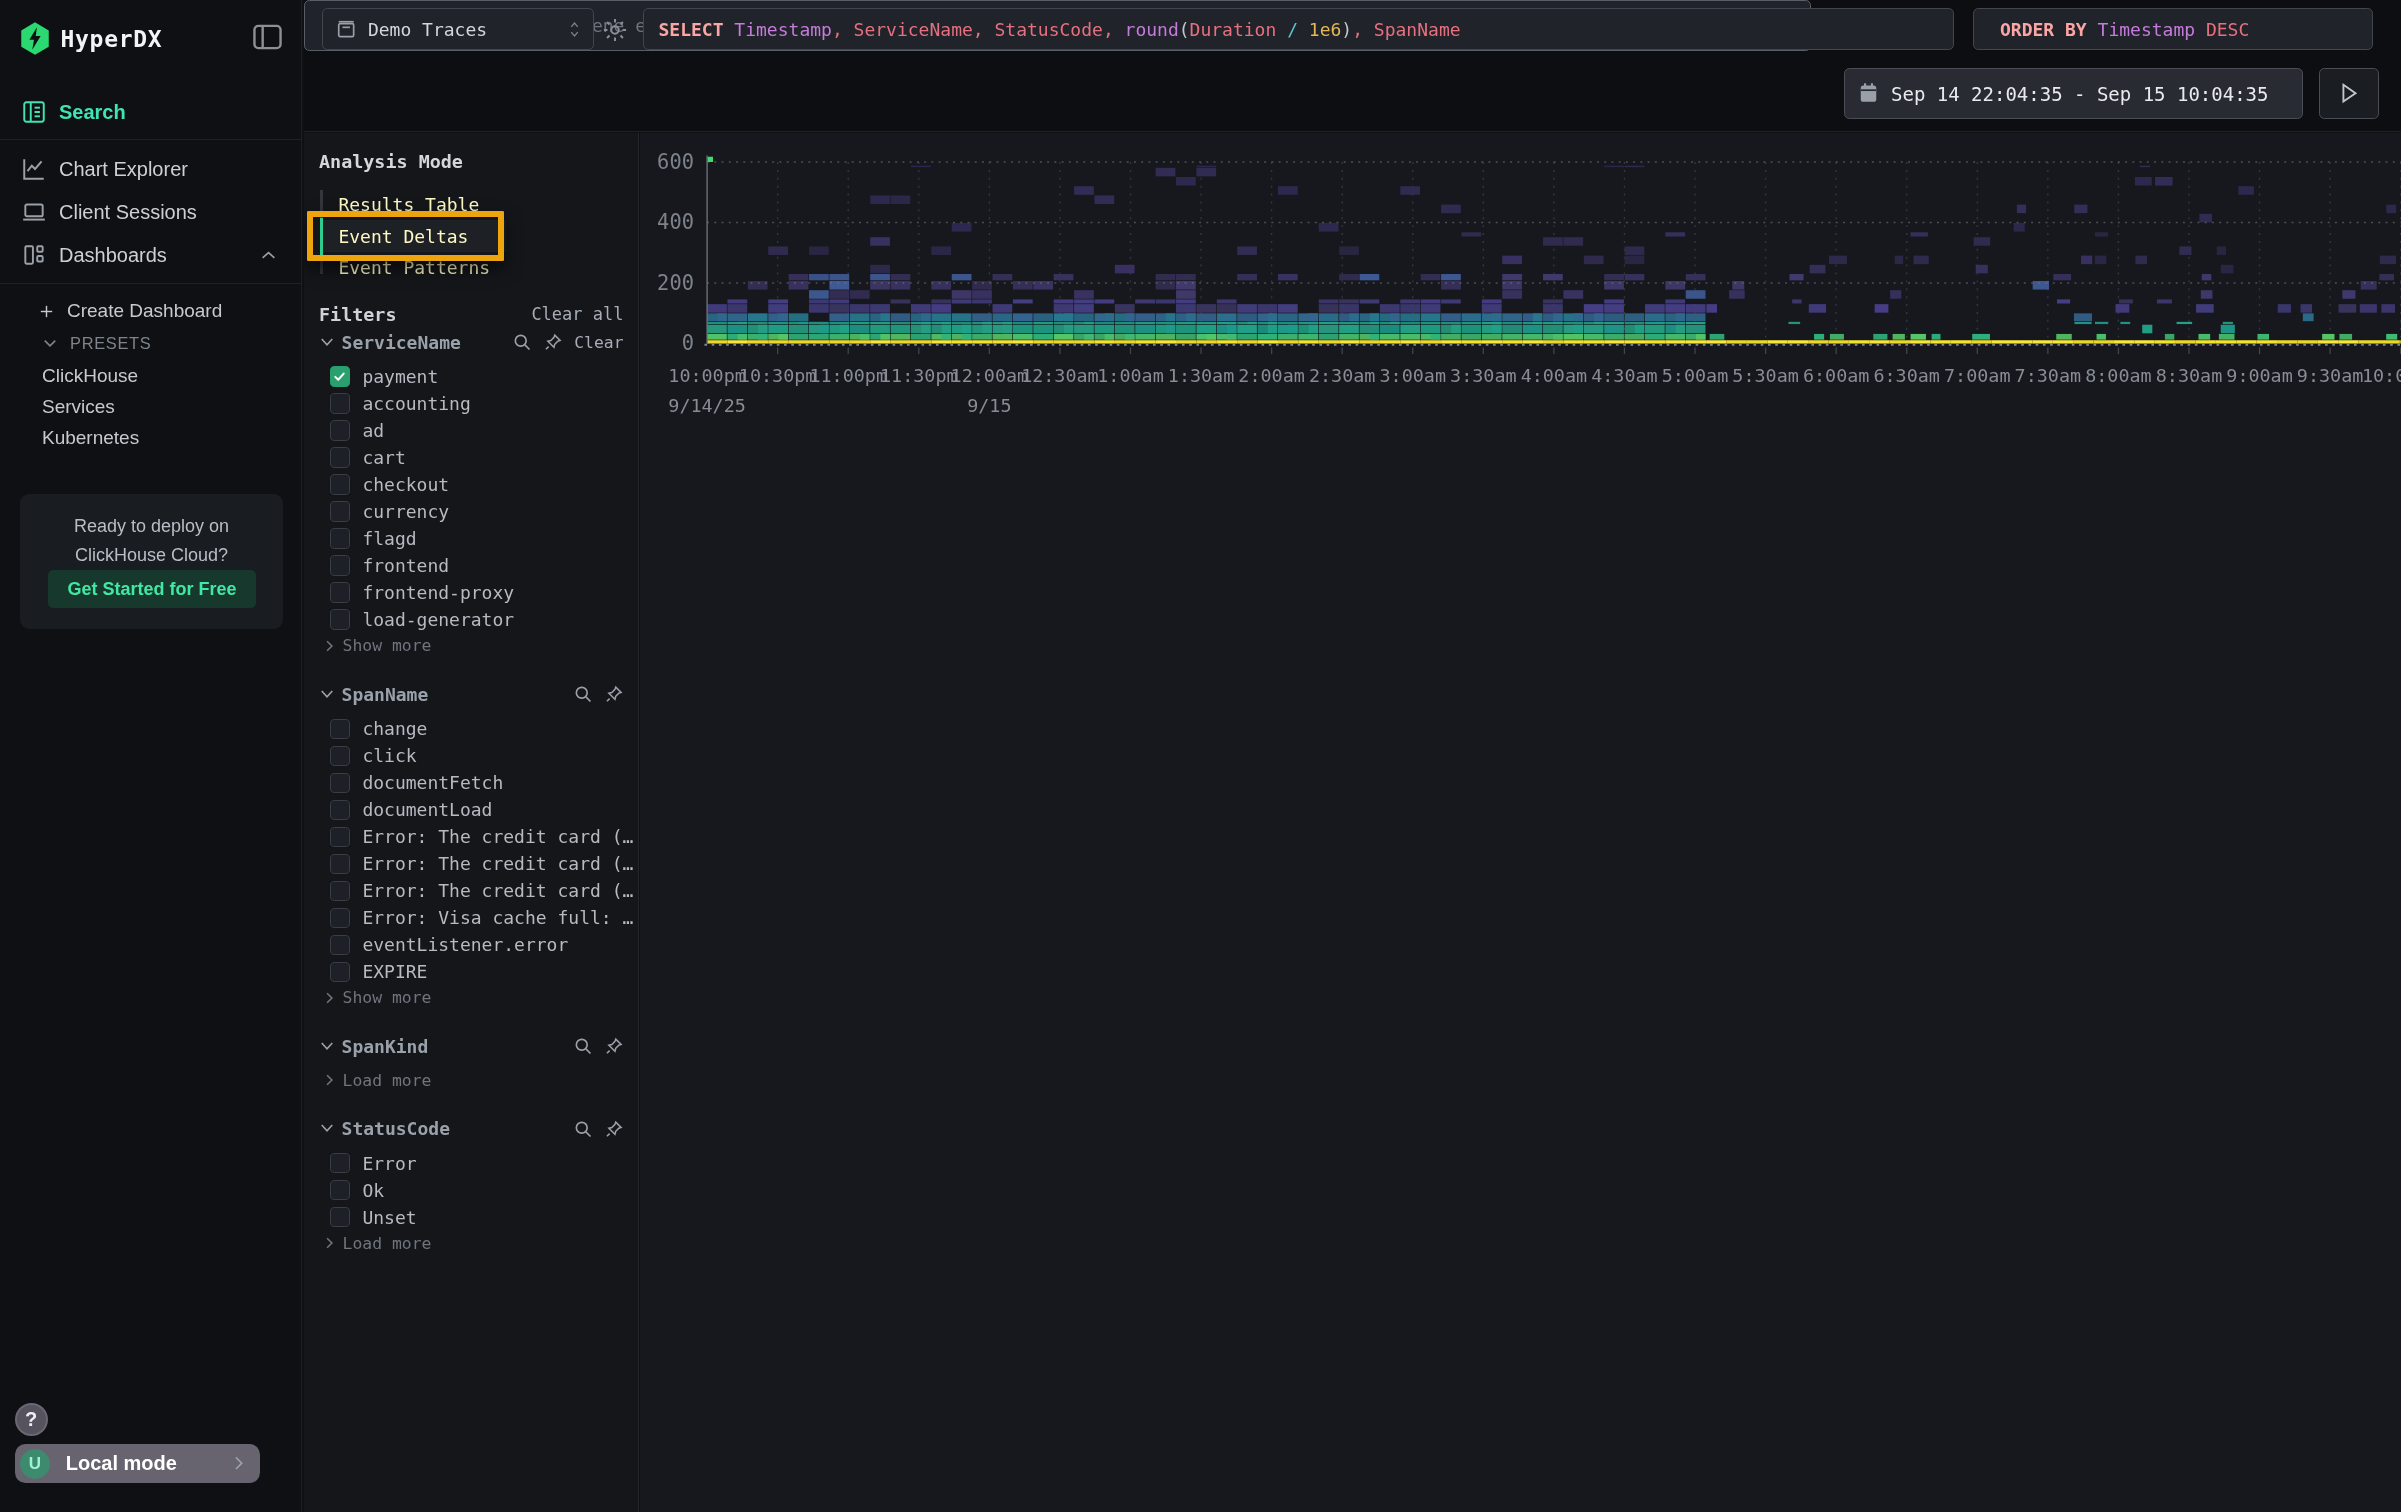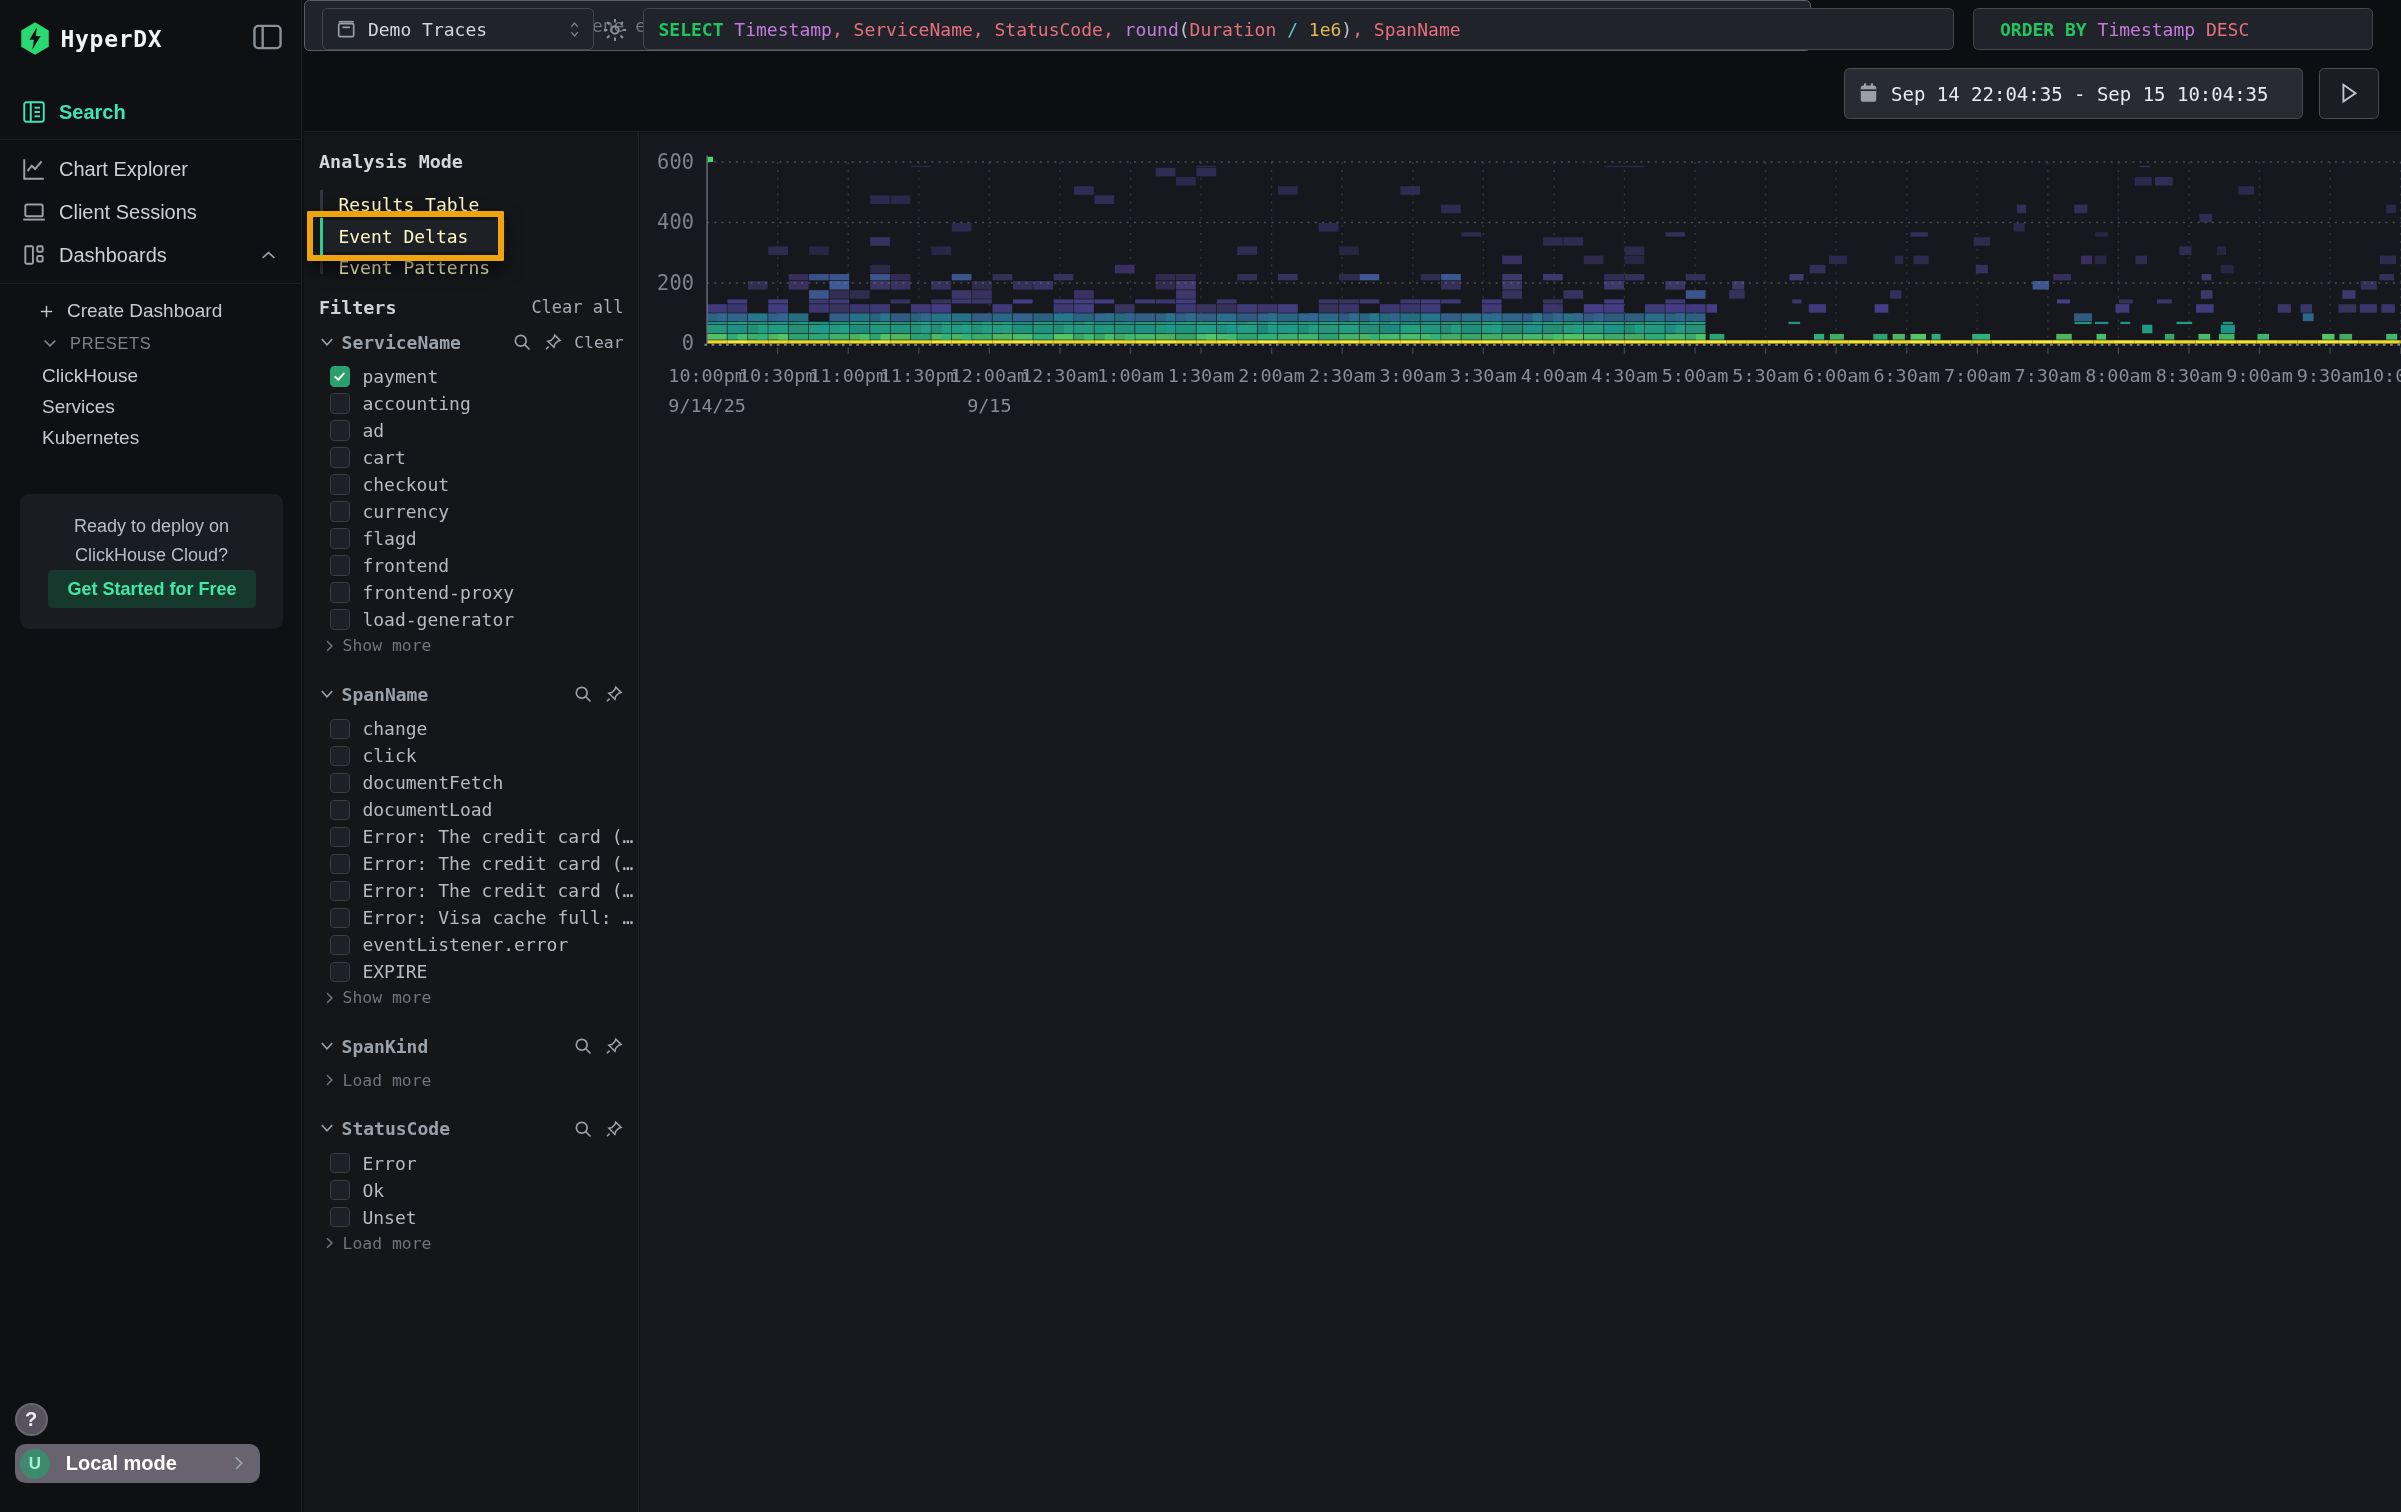--- a/index.html
+++ b/index.html
@@ -38,21 +38,21 @@
 
   
   .topbar { position:absolute; left:304px; top:0; width:2098px; height:132px; background:#0c0e11; border-bottom:1.3px solid #1e2126; }
   .ctl { position:absolute; background:#202329; border:1.3px solid #43464d; border-radius:5.3px; display:flex; align-items:center; font-size:18px; color:#d3d6dc; }
   .source-select { left:18px; top:8px; width:272px; height:42px; padding:0 12px; cursor:pointer;text-align:center; }
   .source-label { margin-left:10.5px; }
   .updown { margin-left:auto; }
   .gear-btn { position:absolute; left:297px; top:16px; width:28px; height:28px; cursor:pointer; }
   .sql-box { left:339px; top:8px; width:1311px; height:42px; padding:0 14.5px; }
   .order-box { left:1669px; top:8px; width:400px; height:42px; padding:0 26px; }
-  .tok-kw { color:#22c55e; font-weight:bold; }
+  .tok-kw { color:#fca5a5; font-weight:bold; }
   .tok-purple { color:#c57bdb; }
   .tok-red { color:#e7707f; }
   .tok-cyan { color:#5bc4ce; }
   .tok-yellow { color:#e3b855; }
   .tok-fg { color:#c2c6cd; }
   .search-input { left:14.5px; top:68px; width:1507px; height:51px; background:#202329; border:1.3px solid #5a5e69; border-radius:5.3px;
                   display:flex; align-items:center; padding:0 16px; cursor:text; }
   .search-placeholder { font-size:18px; color:#6e737c; }
   .lang-toggle { margin-left:auto; font-size:17px; display:flex; gap:9.2px; align-items:center; }
   .lang-sql { color:#c8ccd3; cursor:pointer; }
@@ -67,21 +67,21 @@
   
   .filters-panel { position:absolute; left:304px; top:133px; width:335px; height:1380px; background:#14161a; border-right:1.3px solid #24262c; overflow:hidden; }
   .panel-title { position:absolute; left:15px; font-size:18.4px; font-weight:bold; color:#d4d7dc;text-align:right; }
   .mode-rail { position:absolute; left:16px; top:57px; width:2.6px; height:84px; background:#33363d; }
   .mode-rail-active { position:absolute; left:16px; top:85px; width:2.6px; height:37px; background:#2ecc8f; z-index:3; }
   .mode-item { position:absolute; left:18.4px; width:184px; height:32px; display:flex; align-items:center; padding-left:16px;
                font-size:18px; color:#fef9c3; cursor:pointer; }
   .mode-item.active { background:#1d2126; }
   .annotation-box { position:absolute; left:2.6px; top:78px; width:197px; height:50px; border:6px solid #eda40e; border-radius:1.3px;
                     box-shadow:0 8px 17px rgba(0,0,0,.6); z-index:4; pointer-events:none; }
-  .filters-head { position:absolute; left:15px; right:14.5px; top:162px; height:24px; display:flex; align-items:center; }
+  .filters-head { position:absolute; left:15px; right:14.5px; top:169px; height:24px; display:flex; align-items:center; }
   .filters-title { font-size:18.4px; font-weight:bold; color:#cfd3d9; }
   .clear-all { margin-left:auto; font-size:17px; color:#a7adb6; cursor:pointer; }
   .groups { position:absolute; left:15px; right:14.5px; top:197px; }
   .group { margin-bottom:24px; }
   .group-header { height:24px; display:flex; align-items:center; margin-bottom:9.2px; }
   .group-chev { margin-right:6.6px; }
   .group-name { font-size:18px; font-weight:bold; color:#9aa1aa; cursor:pointer; }
   .group-icons { margin-left:auto; display:flex; align-items:center; gap:12px; }
   .group-clear { font-size:16.4px; color:#a7adb6; cursor:pointer; }
   .chk-row { height:27px; display:flex; align-items:center; padding-left:10.5px; cursor:pointer; }

